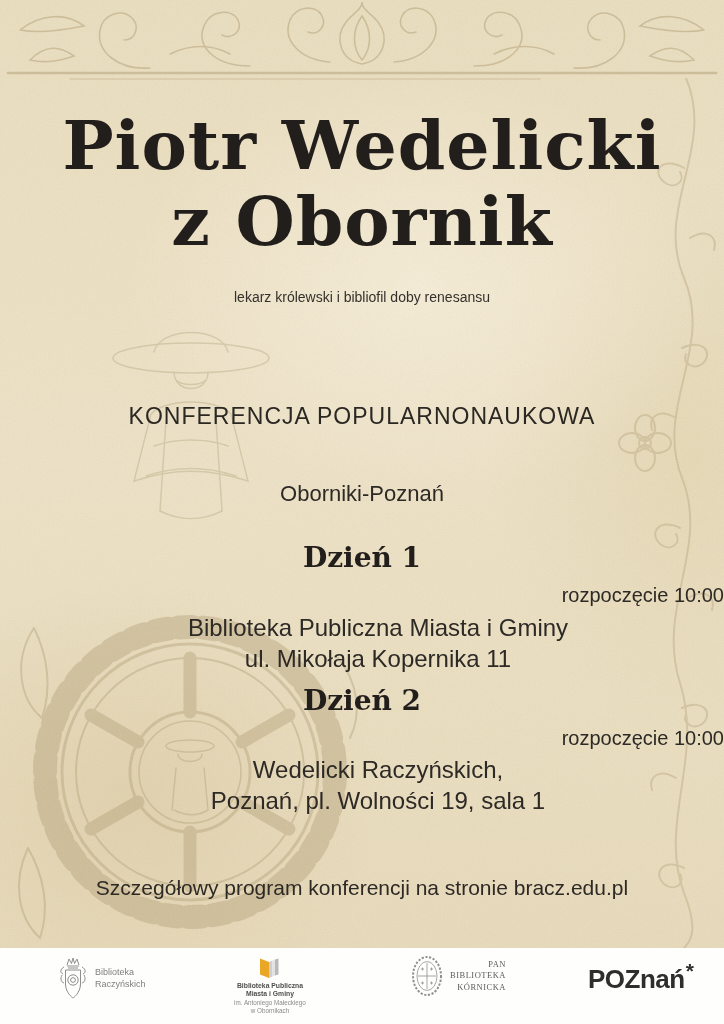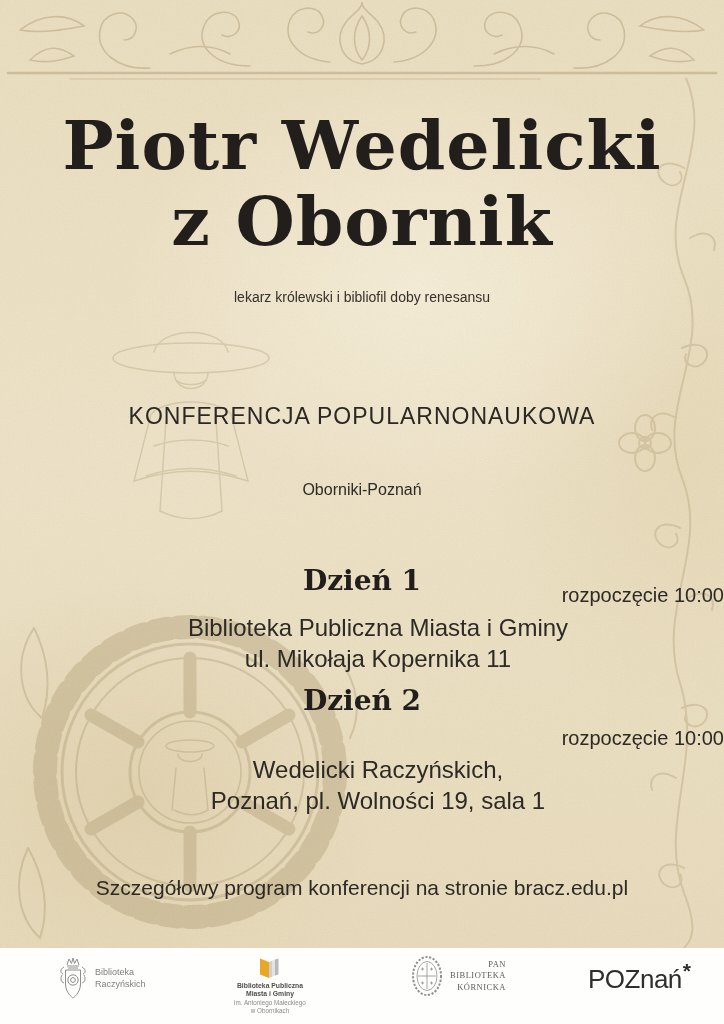--- a/index.html
+++ b/index.html
@@ -16,39 +16,39 @@
       radial-gradient(ellipse 300px 400px at 96% 45%, rgba(228,214,178,.7) 0%, rgba(228,214,178,0) 70%),
       linear-gradient(180deg,#ebdfc1 0%, #eee3c8 45%, #e9dcbd 92%, #e7dab9 100%);
   }
   .orn{position:absolute;pointer-events:none;}
   .texture{position:absolute;left:0;top:0;opacity:.09;mix-blend-mode:multiply;pointer-events:none;}
   .abs{position:absolute;left:0;width:100%;text-align:center;}
   .title{top:107px;font-family:"DejaVu Serif",serif;font-weight:700;font-size:68px;line-height:1.12;color:#221e1b;letter-spacing:1px;}
   .subtitle{top:289px;font-size:14px;color:#35302b;}
   .conf{top:403px;font-size:23px;letter-spacing:1px;color:#2b2723;}
   .dates{top:438px;font-size:28px;font-weight:700;color:#262220;}
-  .cities{top:481px;font-size:16px;color:#2d2925;}
+  .cities{top:481px;font-size:22px;color:#2d2925;}
   .day-head{font-family:"DejaVu Serif",serif;font-weight:700;font-size:28px;color:#221e1b;}
-  .d1h{top:541px;margin-top:23px;} .d1s{top:584px;} .d1v{top:612px;}
+  .d1h{top:541px;} .d1s{top:584px;} .d1v{top:612px;}
   .d2h{top:684px;} .d2s{top:727px;} .d2v{top:754px;}
   .start{font-size:20px;color:#2d2925;text-align:right;}
   .venue{font-size:24px;line-height:1.3;color:#2d2925;padding-left:16px;}
   .note{top:876px;font-size:21px;color:#2d2925;}
   .footer{position:absolute;left:0;top:948px;width:724px;height:76px;background:#fefefc;}
   .logo{position:absolute;display:flex;align-items:center;}
   .logo-rac{left:58px;top:8px;}
   .logo-rac .txt{margin-left:7px;font-size:9px;line-height:1.3;color:#7f7f7f;text-align:left;}
   .logo-obo{left:222px;top:8px;width:96px;flex-direction:column;align-items:center;}
   .logo-obo .l-bold{font-size:6.8px;font-weight:700;color:#4e4e4e;line-height:1.25;}
   .logo-obo .l-sm{font-size:6.3px;color:#8a8a8a;line-height:1.25;}
   .logo-obo .txt{margin-top:2px;text-align:center;}
   .logo-pan{left:411px;top:7px;}
   .logo-pan .txt{margin-left:7px;font-family:"Liberation Serif",serif;font-size:8.5px;line-height:1.35;letter-spacing:.5px;color:#5c5c5c;text-align:right;}
   .logo-poz{left:588px;top:16px;}
-  .poz-text{font-size:26px;font-weight:400;letter-spacing:-.5px;color:#2e2e2e;}
+  .poz-text{font-size:26px;font-weight:700;letter-spacing:-.5px;color:#2e2e2e;}
   .poz-star{font-size:21px;font-weight:700;color:#2e2e2e;position:relative;top:-9px;left:1px;}
 </style>
 </head>
 <body>
 
 <div class="poster">
 
   <svg class="orn" style="left:0;top:0;opacity:.5" width="724" height="84" viewBox="0 0 724 84">
     <g stroke="#b5a278" fill="none" stroke-width="1.6" stroke-linecap="round">
       <path d="M8,73 H716" stroke-width="2.6"></path>

